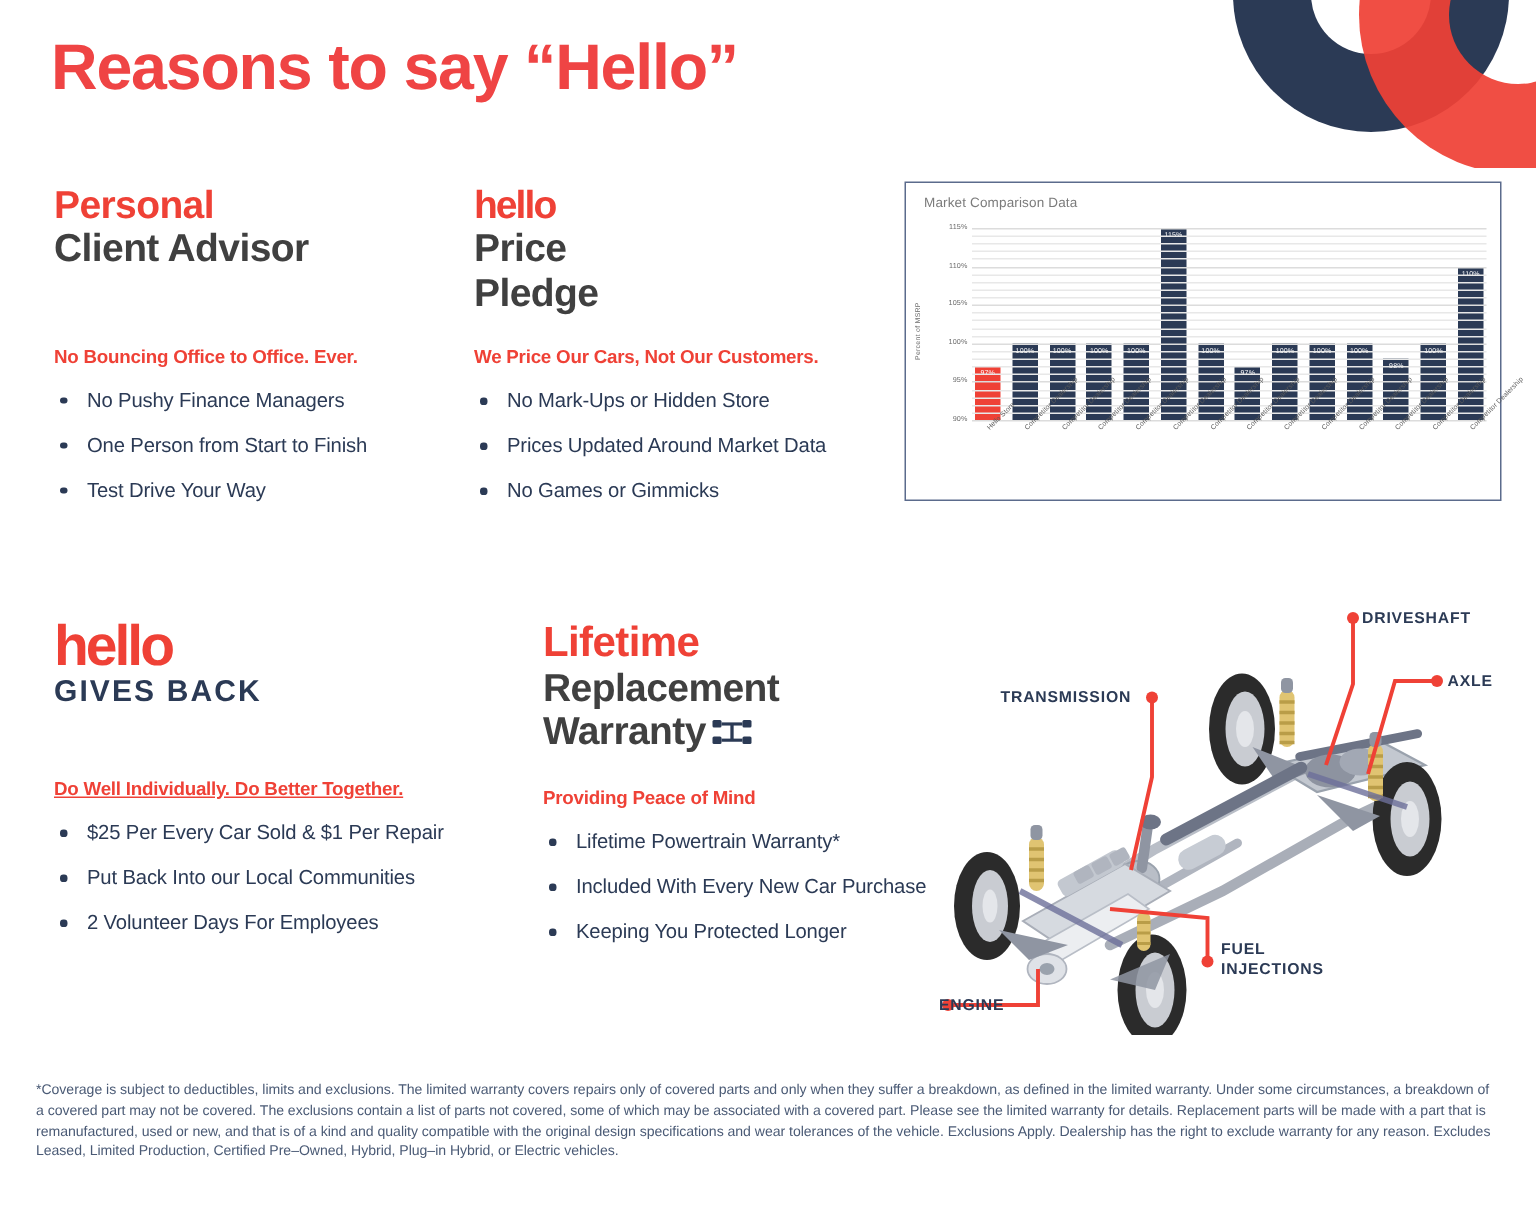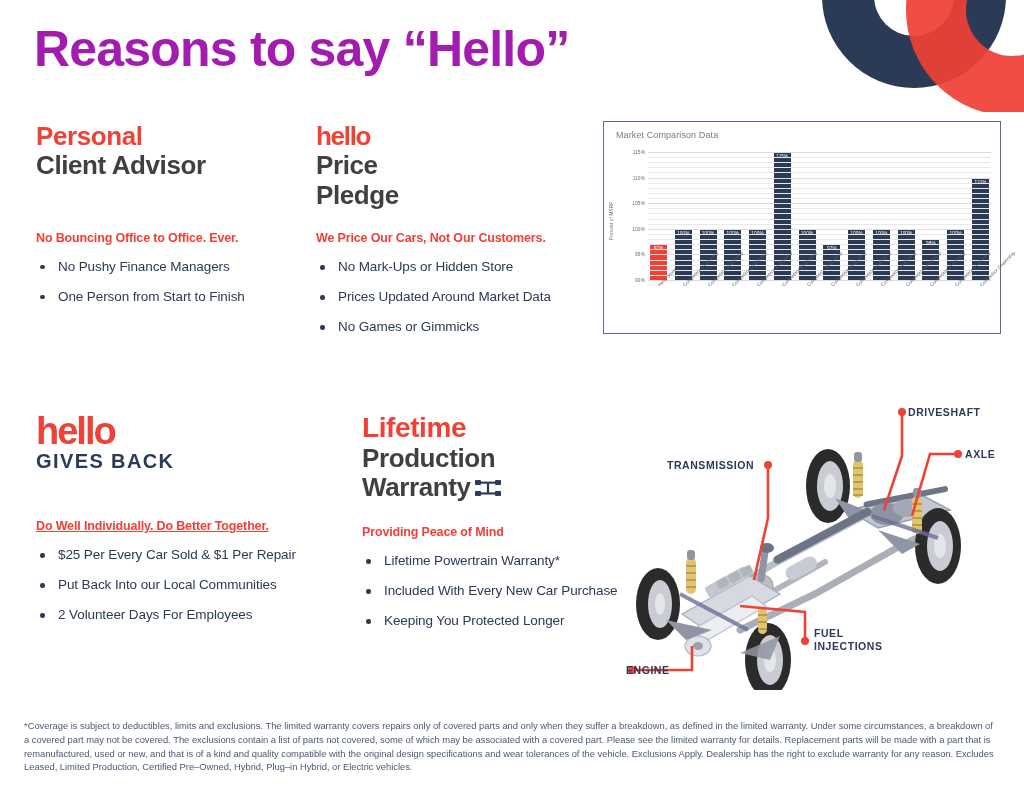--- a/index.html
+++ b/index.html
@@ -32,24 +32,24 @@
     overflow: hidden;
     pointer-events: none;
   }
   .deco svg { display: block; }
 
   
   .headline {
     position: absolute;
     left: 34px;
     top: 22px;
-    font-size: 50px;
+    font-size: 43px;
     font-weight: bold;
     letter-spacing: -0.8px;
-    color: #a21caf;
+    color: #ef4444;
     line-height: 1.1;
     white-space: nowrap;
   }
 
   
   .col {
     position: absolute;
     width: 285px;
   }
   .col-1 { left: 36px;  top: 122px; }
@@ -314,20 +314,21 @@
 
   <div class="col col-1">
     <div class="ftitle">
       <span class="l-red">Personal</span>
       <span class="l-navy">Client Advisor</span>
     </div>
     <p class="tagline">No Bouncing Office to Office. Ever.</p>
     <ul class="bullets">
       <li>No Pushy Finance Managers</li>
       <li>One Person from Start to Finish</li>
+      <li>Test Drive Your Way</li>
     </ul>
   </div>
 
   <div class="col col-2">
     <div class="ftitle">
       <span class="logo-red">hello</span>
       <span class="l-navy">Price</span>
       <span class="l-navy">Pledge</span>
     </div>
     <p class="tagline">We Price Our Cars, Not Our Customers.</p>
@@ -347,21 +348,21 @@
     <ul class="bullets">
       <li>$25 Per Every Car Sold &amp; $1 Per Repair</li>
       <li>Put Back Into our Local Communities</li>
       <li>2 Volunteer Days For Employees</li>
     </ul>
   </div>
 
   <div class="col col-4">
     <div class="ftitle">
       <span class="l-red" style="font-size:28px">Lifetime</span>
-      <span class="l-navy">Production</span>
+      <span class="l-navy">Replacement</span>
       <span class="warranty-line">
         <span class="l-navy">Warranty</span>
         <span class="chassis-icon">
           <svg width="28" height="20" viewBox="0 0 28 20">
             <rect x="1" y="2" width="6" height="5" rx="1" fill="#2B3A55"></rect>
             <rect x="21" y="2" width="6" height="5" rx="1" fill="#2B3A55"></rect>
             <rect x="1" y="13" width="6" height="5" rx="1" fill="#2B3A55"></rect>
             <rect x="21" y="13" width="6" height="5" rx="1" fill="#2B3A55"></rect>
             <rect x="7" y="3.6" width="14" height="2.1" fill="#2B3A55"></rect>
             <rect x="7" y="14.4" width="14" height="2.1" fill="#2B3A55"></rect>

